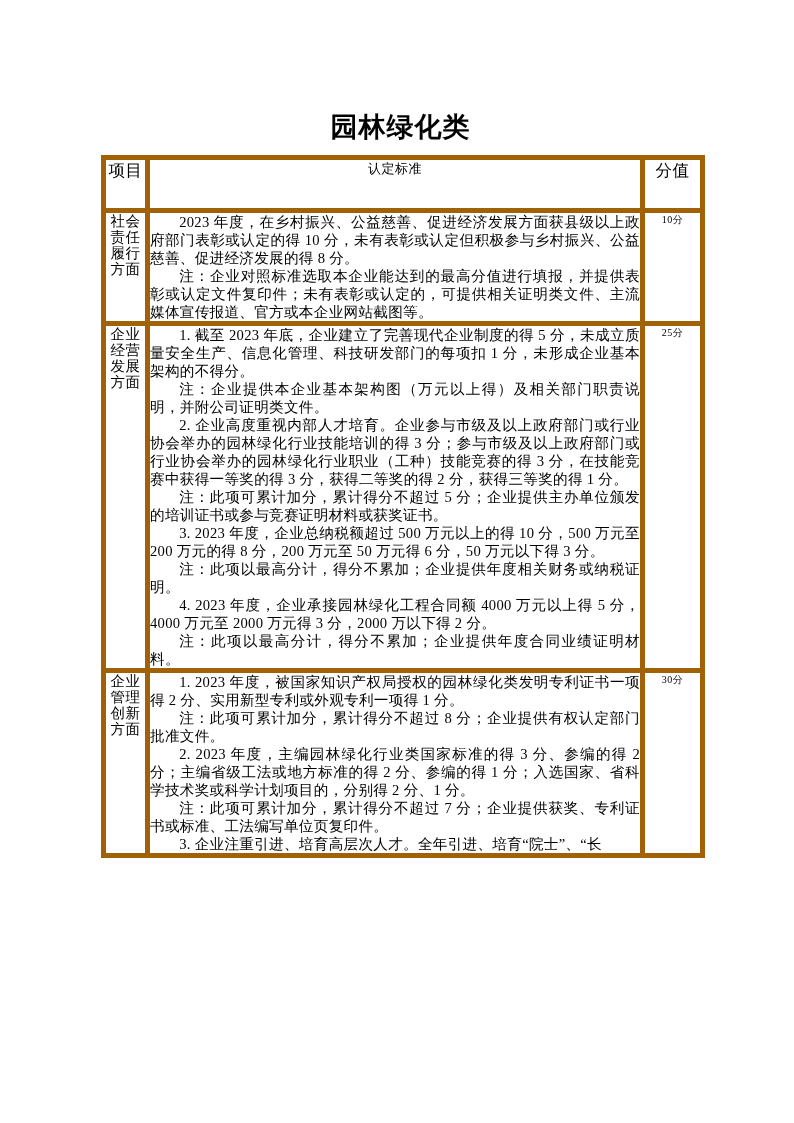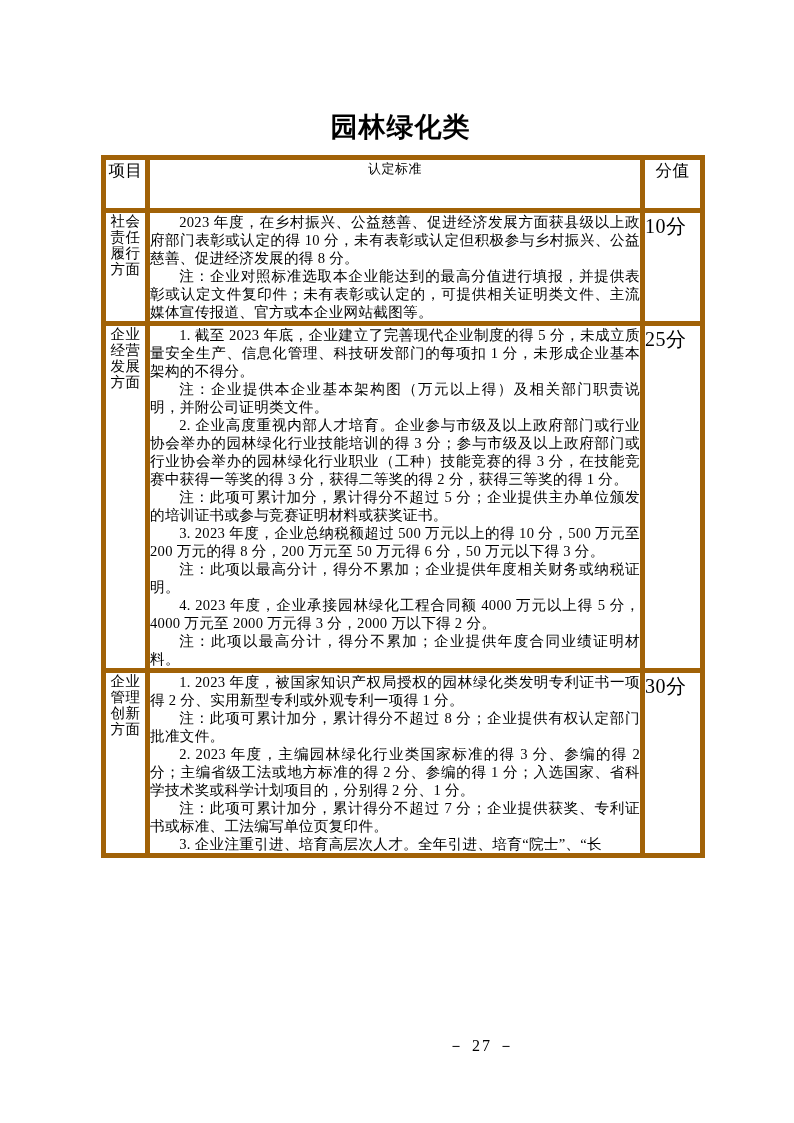--- a/index.html
+++ b/index.html
@@ -69,22 +69,23 @@
     font-size: 14.5px;
     line-height: 16px;
     letter-spacing: 0.5px;
     padding: 2px 1px;
   }
   .cell-item .lbl {
     display: block;
     white-space: pre-line;
   }
   .cell-score {
+    text-align: center;
     vertical-align: middle;
-    font-size: 20px;
+    font-size: 10px;
     letter-spacing: 0.5px;
   }
   .cell-crit {
     padding: 5px 7px 6px 7px;
     font-size: 14.6px;
     line-height: 18px;
     text-align: justify;
     text-justify: inter-ideograph;
     letter-spacing: 0.02em;
   }
@@ -176,17 +177,14 @@
           <p>2. 2023 年度，主编园林绿化行业类国家标准的得 3 分、参编的得 2 分；主编省级工法或地方标准的得 2 分、参编的得 1 分；入选国家、省科学技术奖或科学计划项目的，分别得 2 分、1 分。</p>
           <p>注：此项可累计加分，累计得分不超过 7 分；企业提供获奖、专利证书或标准、工法编写单位页复印件。</p>
           <p>3. 企业注重引进、培育高层次人才。全年引进、培育“院士”、“长</p>
         </td>
         <td class="cell-score">30分</td>
       </tr>
 
     </tbody>
   </table>
 
-  <div class="footer-page">
-    <span class="fp-inner">－ 27 －</span>
-  </div>
 
 </div>
 
 </body></html>

